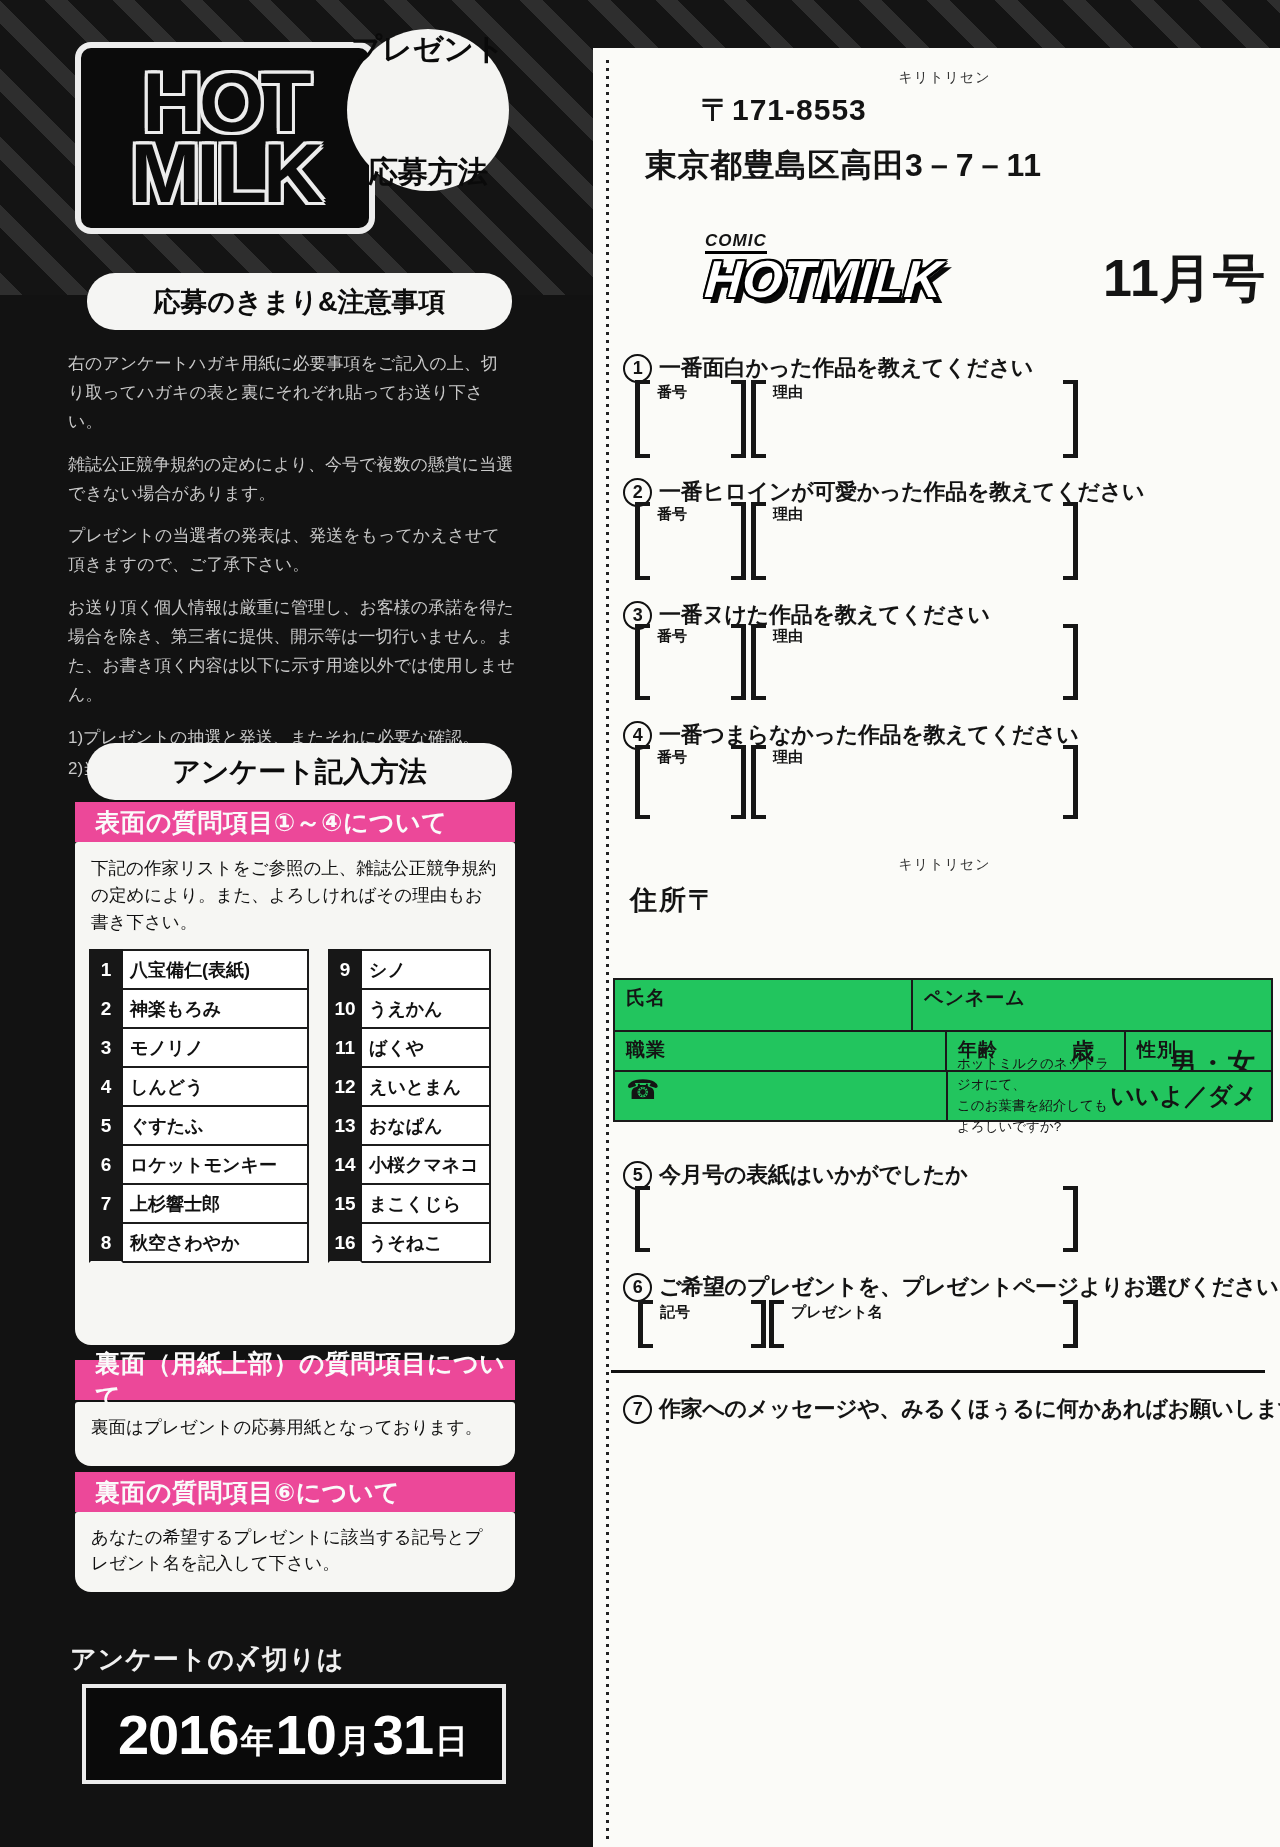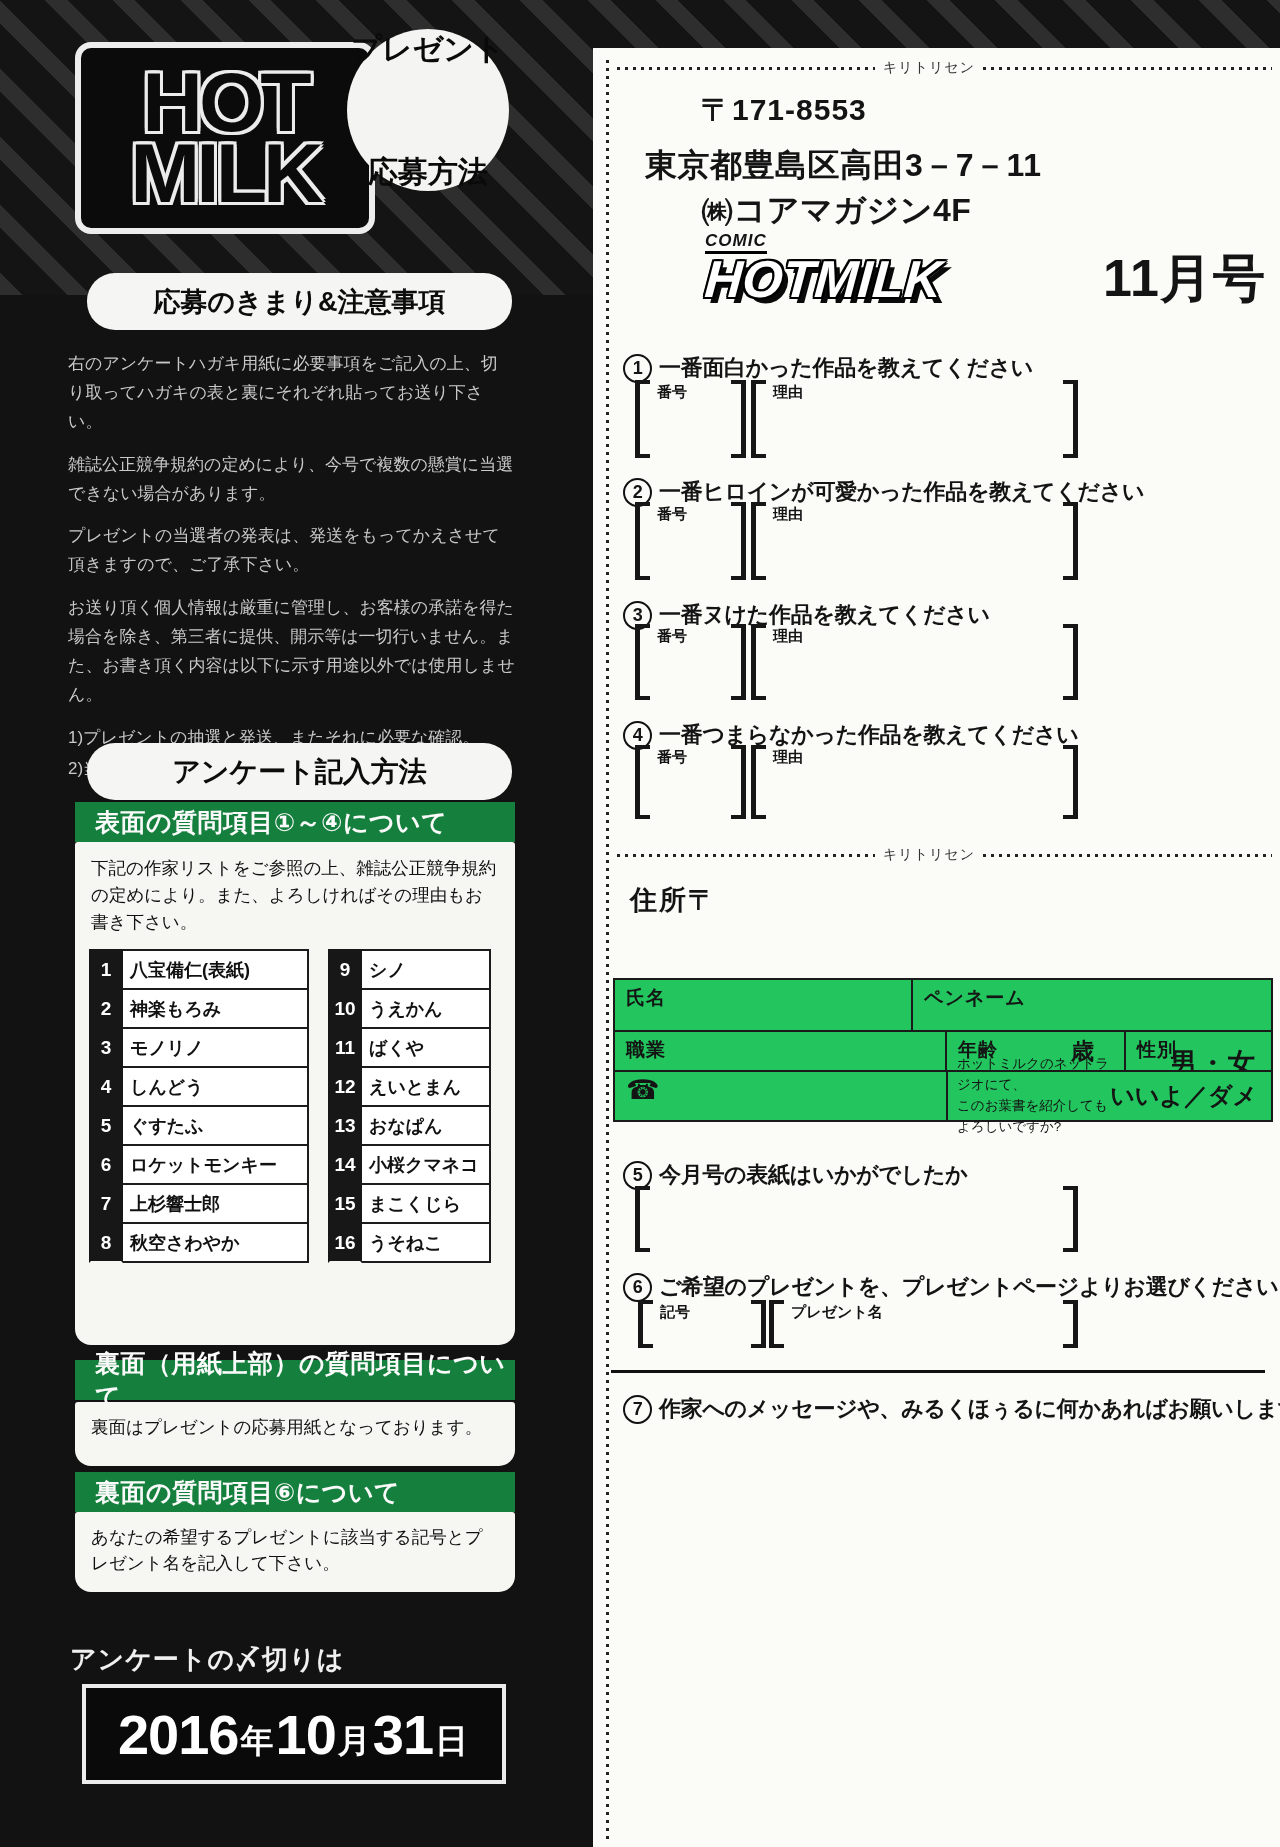--- a/index.html
+++ b/index.html
@@ -20,21 +20,21 @@
     border-radius:50%; display:flex; flex-direction:column; align-items:center; justify-content:space-between;
     font-size:30px; font-weight:900; color:#0a0a0a; line-height:1.3; z-index:3; }
   .wh { position:absolute; left:87px; width:425px; height:57px; background:#f5f5f3; border-radius:28px;
     display:flex; align-items:center; justify-content:center; font-weight:900; color:#0c0c0c; z-index:2; }
   .rules-h { top:273px; font-size:27px; }
   .howto-h { top:743px; font-size:28px; }
   .rules-text { position:absolute; left:68px; top:350px; width:447px; color:#c9c9c9;
     font-size:17px; line-height:1.7; }
   .rules-text p { margin-bottom:14px; }
   .rules-text p.tight { margin-bottom:2px; }
-  .sbar { position:absolute; left:75px; width:440px; height:40px; background:#15803d; color:#fafafa;
+  .sbar { position:absolute; left:75px; width:440px; height:40px; background:#ec4899; color:#fafafa;
     font-weight:800; font-size:25px; display:flex; align-items:center; padding-left:20px; letter-spacing:.5px; }
   .wbox { position:absolute; left:75px; width:440px; background:#f6f6f3; color:#101010; border-radius:3px 3px 16px 16px; }
   .front-box { top:842px; height:503px; }
   .front-intro { padding:13px 16px 0 16px; font-size:17.5px; line-height:1.55; font-weight:500; }
   .artists { display:flex; gap:19px; padding:13px 10px 0 14px; }
   .acol { display:flex; flex-direction:column; }
   .acol.c1 { width:220px; } .acol.c2 { width:163px; }
   .arow { display:flex; height:41px; }
   .arow + .arow { margin-top:-2px; }
   .anum { flex:0 0 34px; background:#171717; color:#fff; font-weight:800; font-size:19px;
@@ -49,21 +49,21 @@
     border:4px solid #ececec; display:flex; align-items:center; justify-content:center; color:#fff; }
   .d-num { font-size:56px; font-weight:900; letter-spacing:-1px; }
   .d-unit { font-size:33px; font-weight:900; margin:14px 2px 0 2px; }
   .deadline-note { position:absolute; left:70px; top:1797px; width:436px; text-align:right;
     color:#cfcfcf; font-size:20px; }
 
   
   .card { position:absolute; left:593px; top:48px; width:687px; height:1799px; background:#fbfbf8; color:#141414; }
   .cutv { position:absolute; left:13px; top:12px; bottom:6px; width:3px;
     background:repeating-linear-gradient(180deg,#222 0 3px,transparent 3px 8px); }
-  .cutline { position:absolute; left:24px; right:8px; height:14px; display:flex; align-items:center; gap:8px; }
+  .cutline { position:absolute; left:24px; right:8px; height:14px; display:flex; align-items:center; gap:8px;flex-direction:column; }
   .cutline .seg { height:3px; background:repeating-linear-gradient(90deg,#222 0 3px,transparent 3px 8px); }
   .seg.s1 { width:258px; } .seg.s2 { flex:1; }
   .cutlabel { font-size:14px; color:#333; letter-spacing:1px; white-space:nowrap; }
   .postal { position:absolute; left:108px; top:42px; font-size:30px; font-weight:600; letter-spacing:1px; }
   .addr { position:absolute; left:52px; font-weight:800; font-size:32px; letter-spacing:.5px; }
   .addr.a1 { top:96px; }
   .addr.a2 { top:141px; left:108px; }
   .clogo { position:absolute; left:112px; top:183px; }
   .comic-tag { display:inline-block; font-size:17px; font-weight:900; font-style:italic;
     border-bottom:3px solid #000; letter-spacing:1px; margin-bottom:1px; }
@@ -226,21 +226,20 @@
   <div class="card">
     <div class="cutv"></div>
     <div class="cutline" style="top:13px;">
       <span class="seg s1"></span>
       <span class="cutlabel">キリトリセン</span>
       <span class="seg s2"></span>
     </div>
 
     <div class="postal">〒171-8553</div>
     <div class="addr a1">東京都豊島区高田3－7－11</div>
-    <div class="addr a2">㈱コアマガジン4F</div>
 
     <div class="clogo">
       <span class="comic-tag">COMIC</span>
       <div class="hm-logo">HOTMILK</div>
     </div>
     <div class="issue">11月号</div>
 
     <div class="qtitle" style="top:305px;">
       <span class="cnum">1</span>
       <span>一番面白かった作品を教えてください</span>

